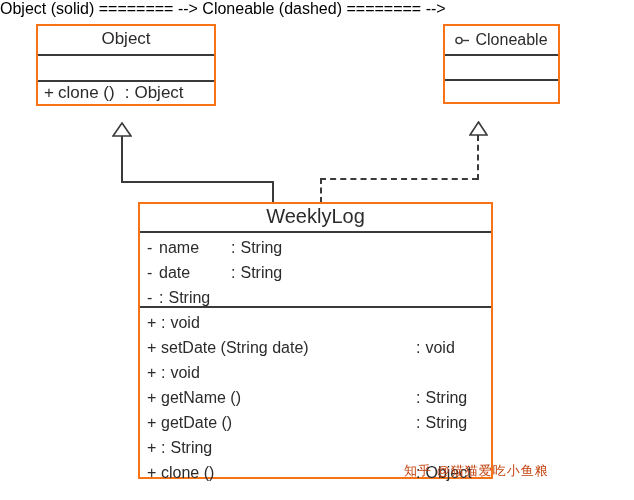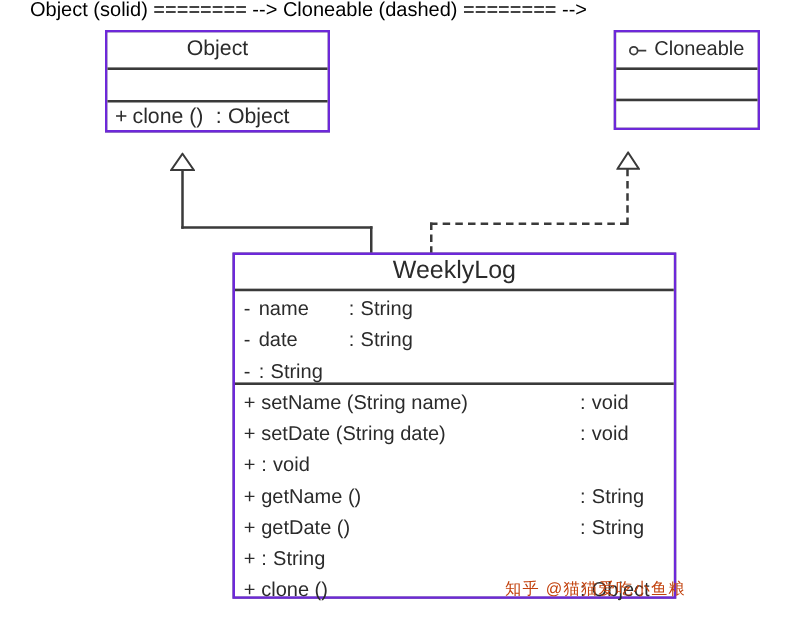--- a/index.html
+++ b/index.html
@@ -7,31 +7,29 @@
     padding: 0;
     background: #ffffff;
   }
   #canvas {
     position: relative;
     width: 588px;
     height: 500px;
     background: #ffffff;
     font-family: "Liberation Sans", sans-serif;
     overflow: hidden;
-    padding-left: 24px;
   }
 
   
   .uml-box {
     position: absolute;
-    background: #737373;
-    border: 2px solid #6d28d9;
+    background: #bef264;
+    border: 2px solid #f97316;
     box-sizing: border-box;
     z-index: 5;
-    margin-left: 48px;
   }
   .compartment {
     box-sizing: border-box;
     background: #ffffff;
   }
   .compartment + .compartment {
     border-top: 2px solid #3a3a3a;
   }
   .cls-name {
     text-align: center;
@@ -201,21 +199,20 @@
         <span class="vis">-</span>
         <span class="rtype">:</span>
         <span style="width:5px;flex:0 0 auto;"></span>
         <span class="rtype">String</span>
       </div>
     </div>
 
     <div class="compartment c-ops">
       <div class="member-row">
         <span class="vis">+</span>
-        <span class="sig">setName (String name)</span>
         <span class="rtype">:</span>
         <span style="width:5px;flex:0 0 auto;"></span>
         <span class="rtype">void</span>
       </div>
       <div class="member-row">
         <span class="vis">+</span>
         <span class="sig">setDate (String date)</span>
         <span class="rtype">:</span>
         <span style="width:5px;flex:0 0 auto;"></span>
         <span class="rtype">void</span>

